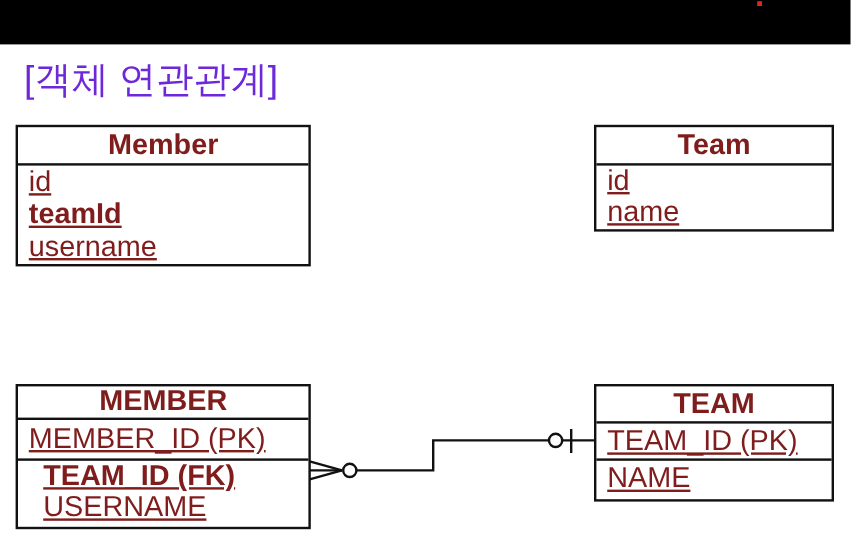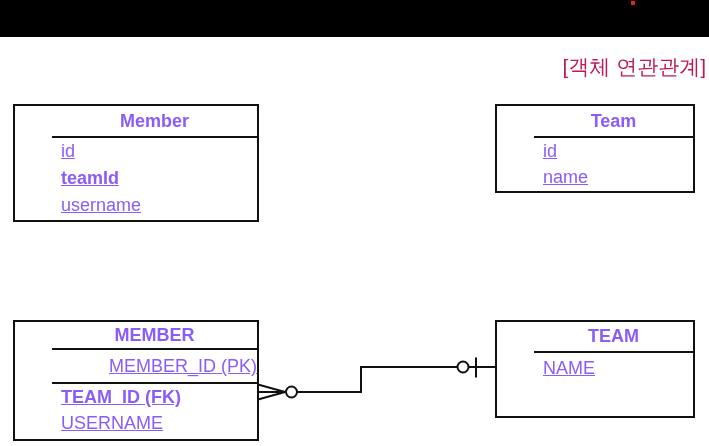--- a/index.html
+++ b/index.html
@@ -5,53 +5,53 @@
   html,body { margin:0; padding:0; background:#ffffff; }
   .stage {
     position:relative; width:709px; height:446px; overflow:hidden;
     background:#ffffff; font-family:"Liberation Sans", sans-serif;
     color:#1a1a1a;
   }
   .topbar { position:absolute; left:0; top:0; width:709px; height:37px; background:#000000; }
   .reddot { position:absolute; left:631px; top:1px; width:4px; height:4px; background:#da291c; }
 
   .sec-title {
-    position:absolute; text-align:right; font-size:21px; line-height:33px;
-    color:#be185d; letter-spacing:0px; white-space:nowrap;
+    position:absolute; text-align:left; font-size:31px; line-height:33px;
+    color:#6d28d9; letter-spacing:0px; white-space:nowrap;
   }
   .t-object { left:20px; top:50px; width:686px; }
   .t-table  { left:40px; top:270px; width:668px; }
 
   .entity {
     position:absolute; background:#ffffff; border:2.5px solid #111;
-    box-sizing:border-box; font-size:18px; color:#8b5cf6;padding-left:37px;
+    box-sizing:border-box; font-size:24px; color:#7f1d1d;
   }
   .ehead {
     font-weight:bold; text-align:center; border-bottom:2.5px solid #111;
     white-space:nowrap; overflow:hidden;
   }
   .erow { padding-left:9px; white-space:nowrap; overflow:hidden;text-decoration:underline; }
   .bold { font-weight:bold; }
-  .pkrow { border-bottom:2.5px solid #111;text-align:right; }
+  .pkrow { border-bottom:2.5px solid #111; }
 
   
   .e-member { left:13px; top:104px; width:246px; height:118px; }
   .e-member .ehead { height:30px; line-height:30px; }
   .e-member .erow  { line-height:27px; }
 
   
   .e-team { left:495px; top:104px; width:200px; height:89px; }
   .e-team .ehead { height:30px; line-height:30px; }
   .e-team .erow  { line-height:26px; }
 
   
   .e-member-tbl { left:13px; top:320px; width:246px; height:121px; }
   .e-member-tbl .ehead { height:26px; line-height:26px; }
   .e-member-tbl .pkrow { height:32px; line-height:32px; }
-  .e-member-tbl .erow.plain { line-height:26px; }
+  .e-member-tbl .erow.plain { line-height:26px;margin-left:12px; }
 
   
   .e-team-tbl { left:495px; top:320px; width:200px; height:98px; }
   .e-team-tbl .ehead { height:29px; line-height:29px; }
   .e-team-tbl .pkrow { height:29px; line-height:29px; }
   .e-team-tbl .erow.plain { line-height:30px; }
 
   .connector { position:absolute; left:0; top:0; width:709px; height:446px; pointer-events:none; }
 </style>
 </head>
@@ -81,20 +81,21 @@
 
   <div class="entity e-member-tbl">
     <div class="ehead">MEMBER</div>
     <div class="erow pkrow">MEMBER_ID (PK)</div>
     <div class="erow plain bold">TEAM_ID (FK)</div>
     <div class="erow plain">USERNAME</div>
   </div>
 
   <div class="entity e-team-tbl">
     <div class="ehead">TEAM</div>
+    <div class="erow pkrow">TEAM_ID (PK)</div>
     <div class="erow plain">NAME</div>
   </div>
 
   <svg class="connector" viewBox="0 0 709 446" xmlns="http://www.w3.org/2000/svg">
 
     <g stroke="#111" stroke-width="2" fill="none">
       <path d="M258,384.5 L285,392"></path>
       <path d="M258,392 L285,392"></path>
       <path d="M258,399.5 L285,392"></path>
     </g>

